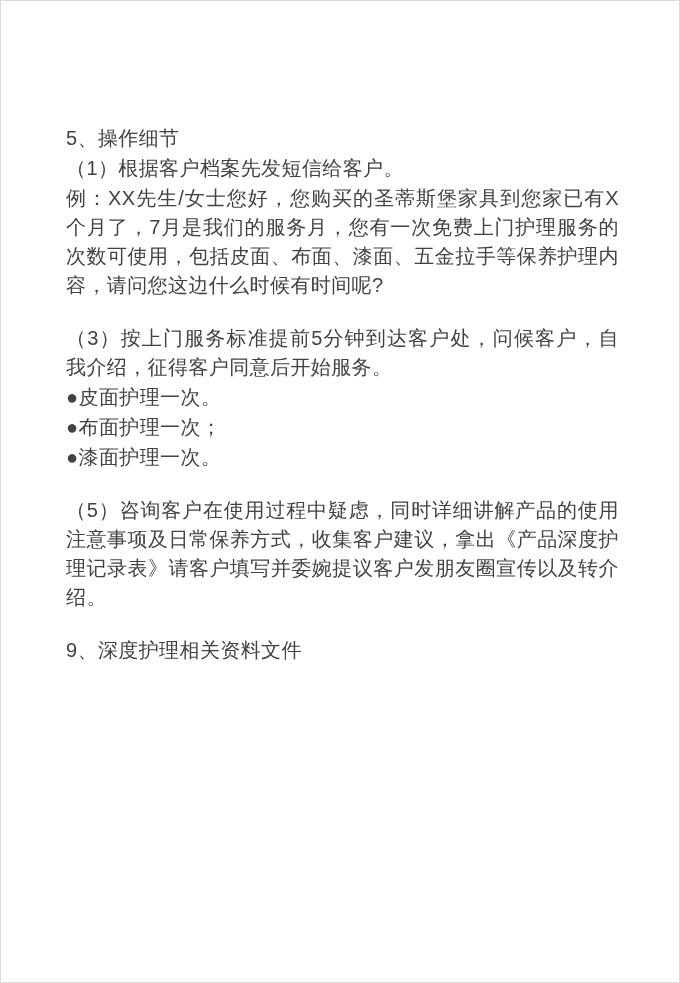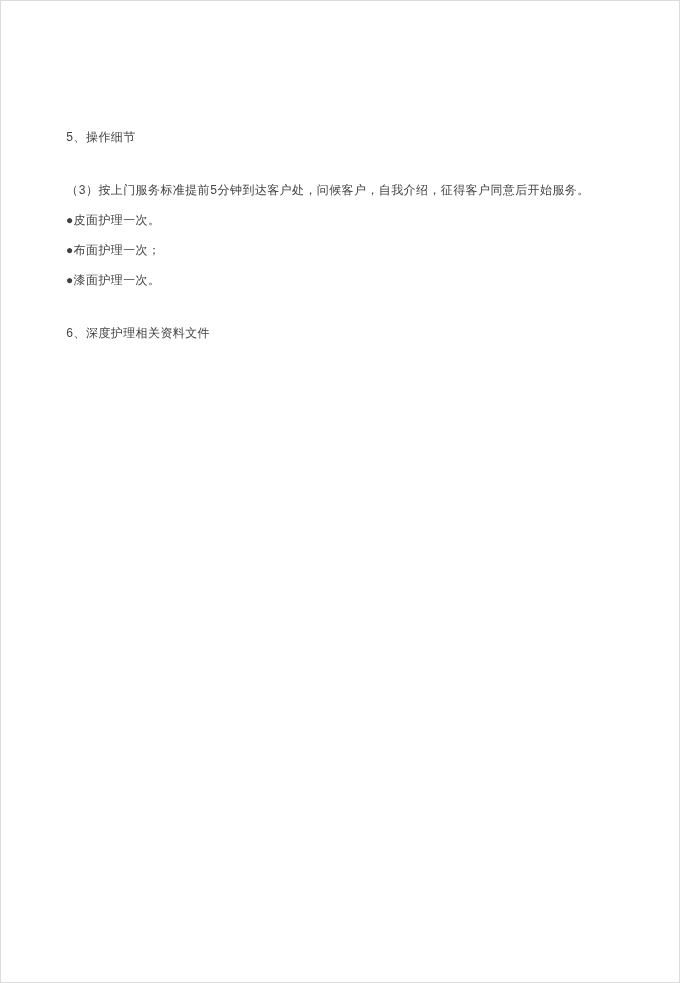--- a/index.html
+++ b/index.html
@@ -17,39 +17,41 @@
       border: 1px solid #dcdcdc;
       box-sizing: border-box;
       overflow: hidden;
     }
     .doc-body {
       position: absolute;
       top: 122px;
       left: 65px;
       width: 553px;
       color: #424242;
-      font-size: 12px;
+      font-size: 20px;
       letter-spacing: 0.4px;
       line-height: 29px;
       text-align: justify;
       text-justify: inter-ideograph;
-      font-family: Liberation Mono, monospace;
     }
     .doc-body p {
       margin: 1px 0;
     }
     .doc-body p.gap {
       margin-top: 24px;
     }
   </style>
 </head>
 <body>
 
 <div class="page">
   <div class="doc-body">
     <p>5、操作细节</p>
+    <p>（1）根据客户档案先发短信给客户。</p>
+    <p>例：XX先生/女士您好，您购买的圣蒂斯堡家具到您家已有X个月了，7月是我们的服务月，您有一次免费上门护理服务的次数可使用，包括皮面、布面、漆面、五金拉手等保养护理内容，请问您这边什么时候有时间呢?</p>
     <p class="gap">（3）按上门服务标准提前5分钟到达客户处，问候客户，自我介绍，征得客户同意后开始服务。</p>
     <p>●皮面护理一次。</p>
     <p>●布面护理一次；</p>
     <p>●漆面护理一次。</p>
-    <p class="gap">6、深度护理相关资料文件</p>
+    <p class="gap">（5）咨询客户在使用过程中疑虑，同时详细讲解产品的使用注意事项及日常保养方式，收集客户建议，拿出《产品深度护理记录表》请客户填写并委婉提议客户发朋友圈宣传以及转介绍。</p>
+    <p class="gap">9、深度护理相关资料文件</p>
   </div>
 </div>
 
 </body></html>

